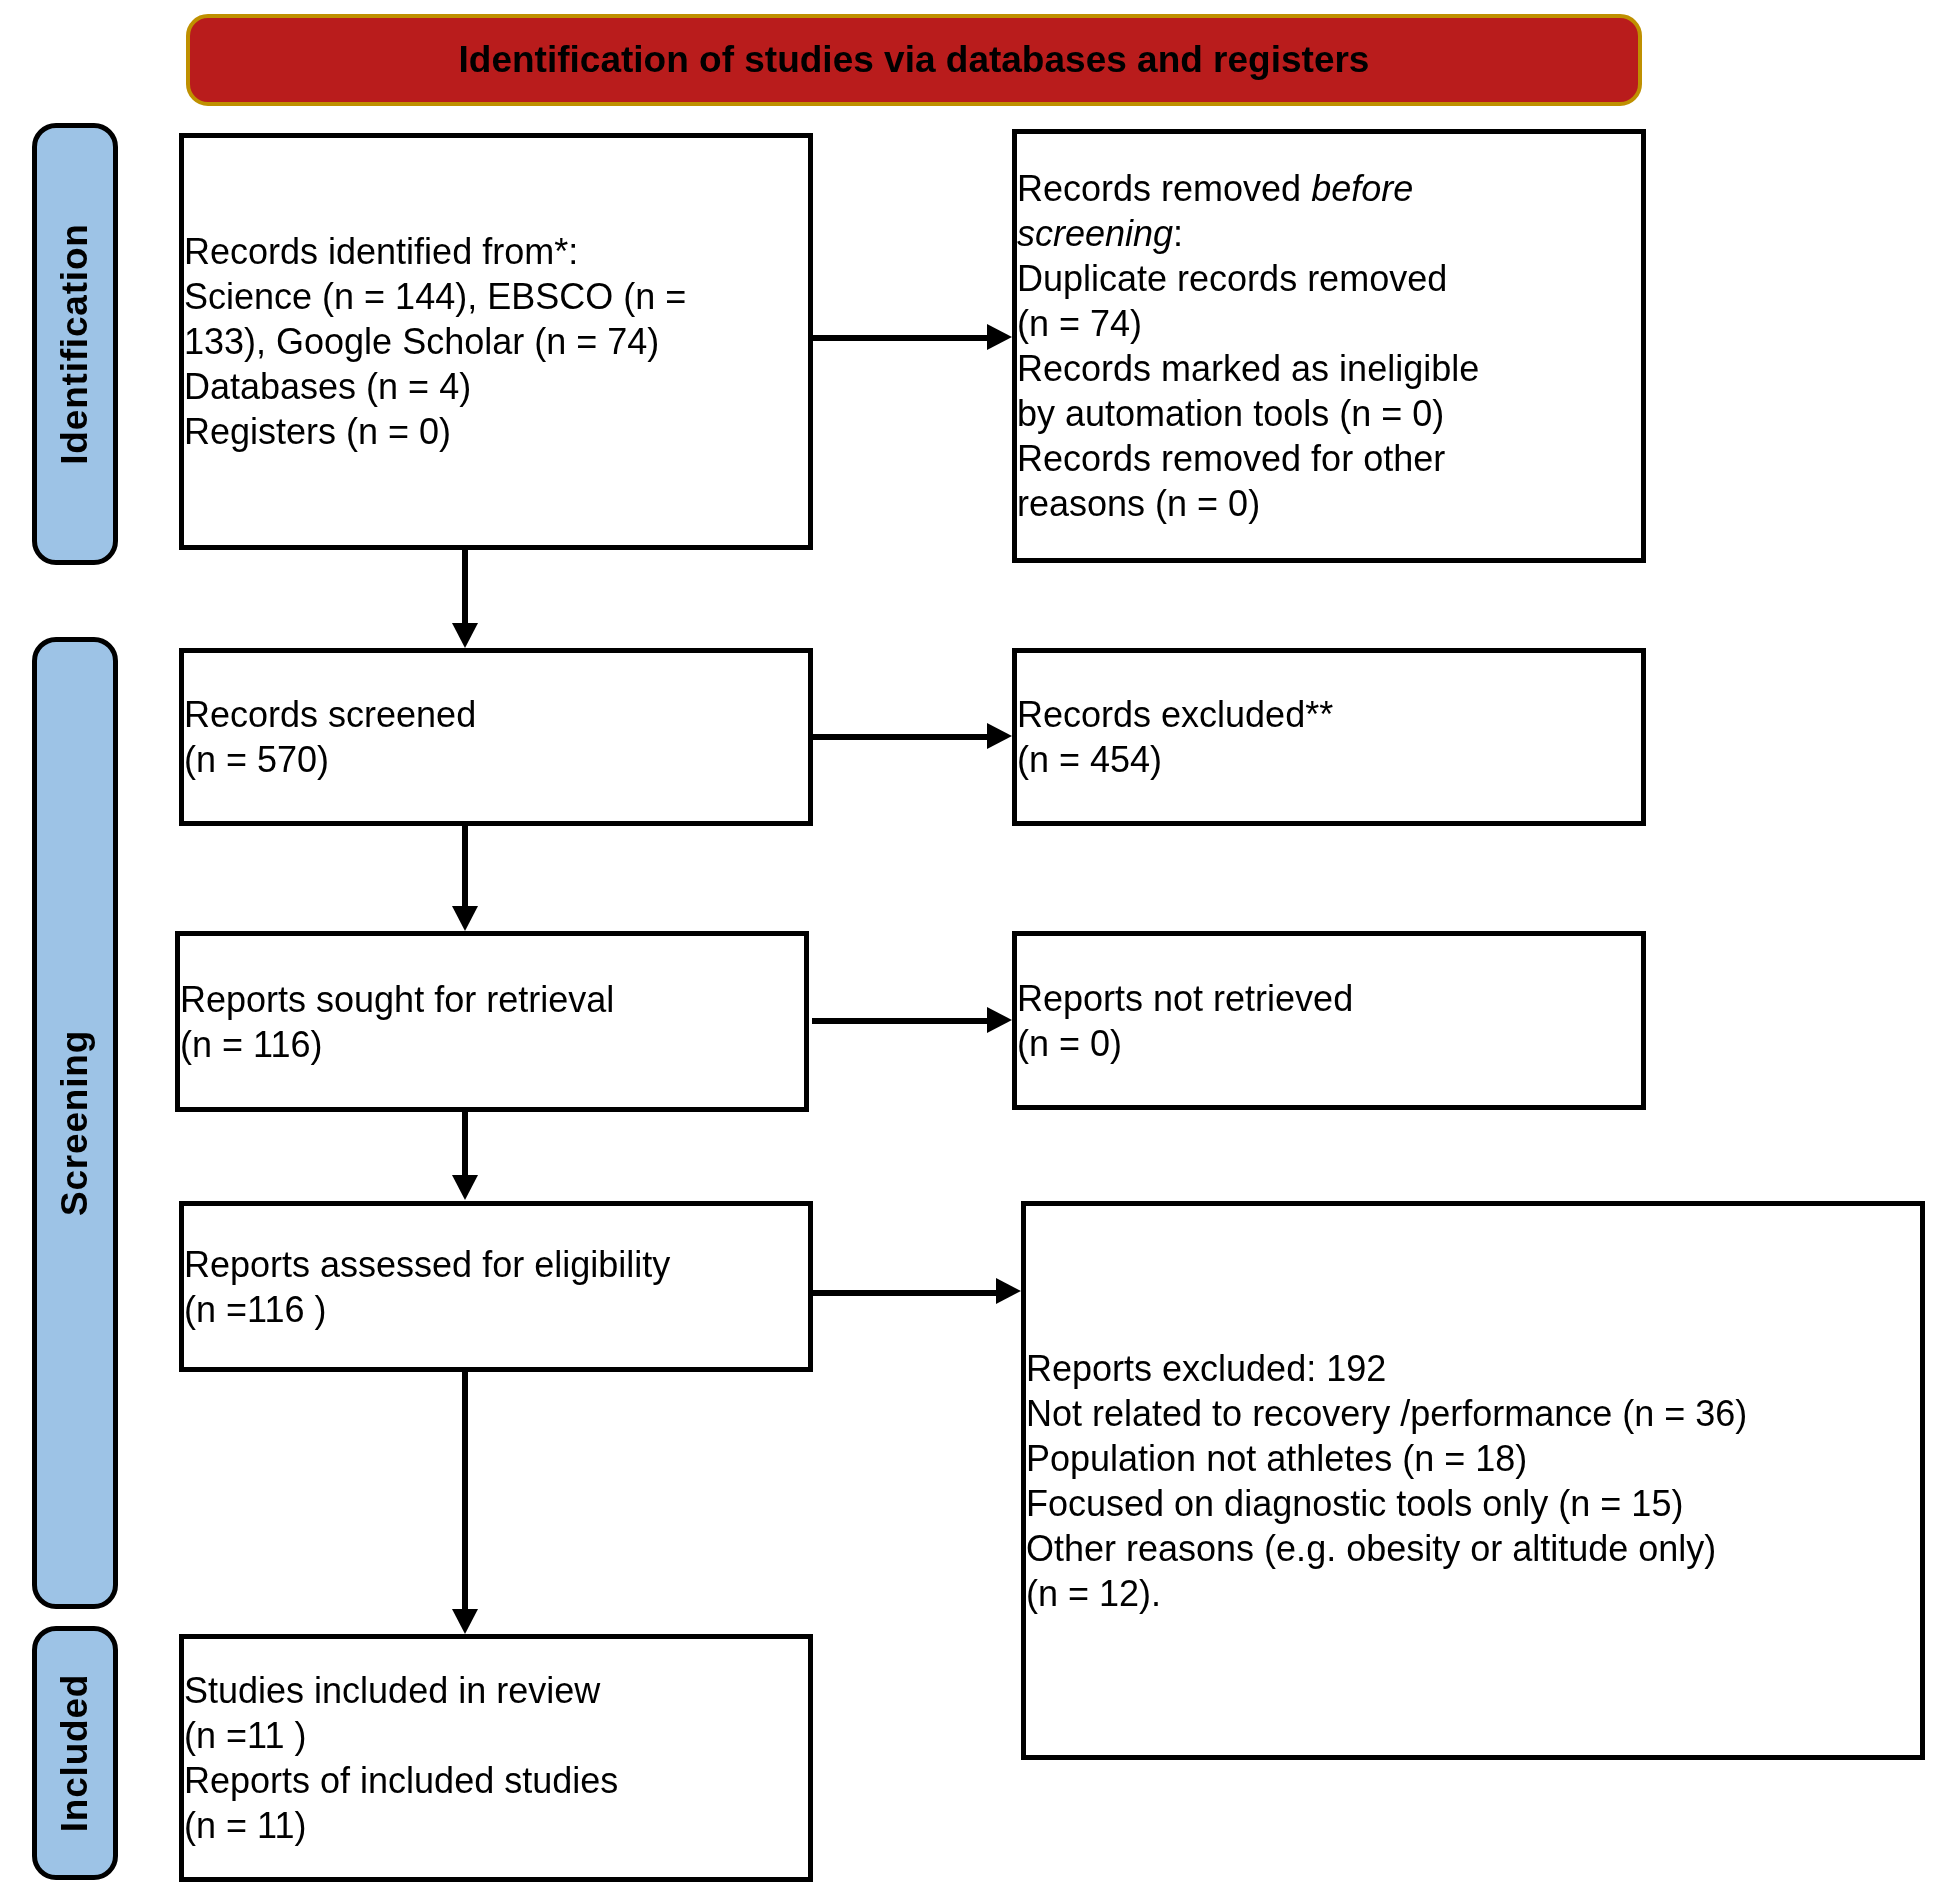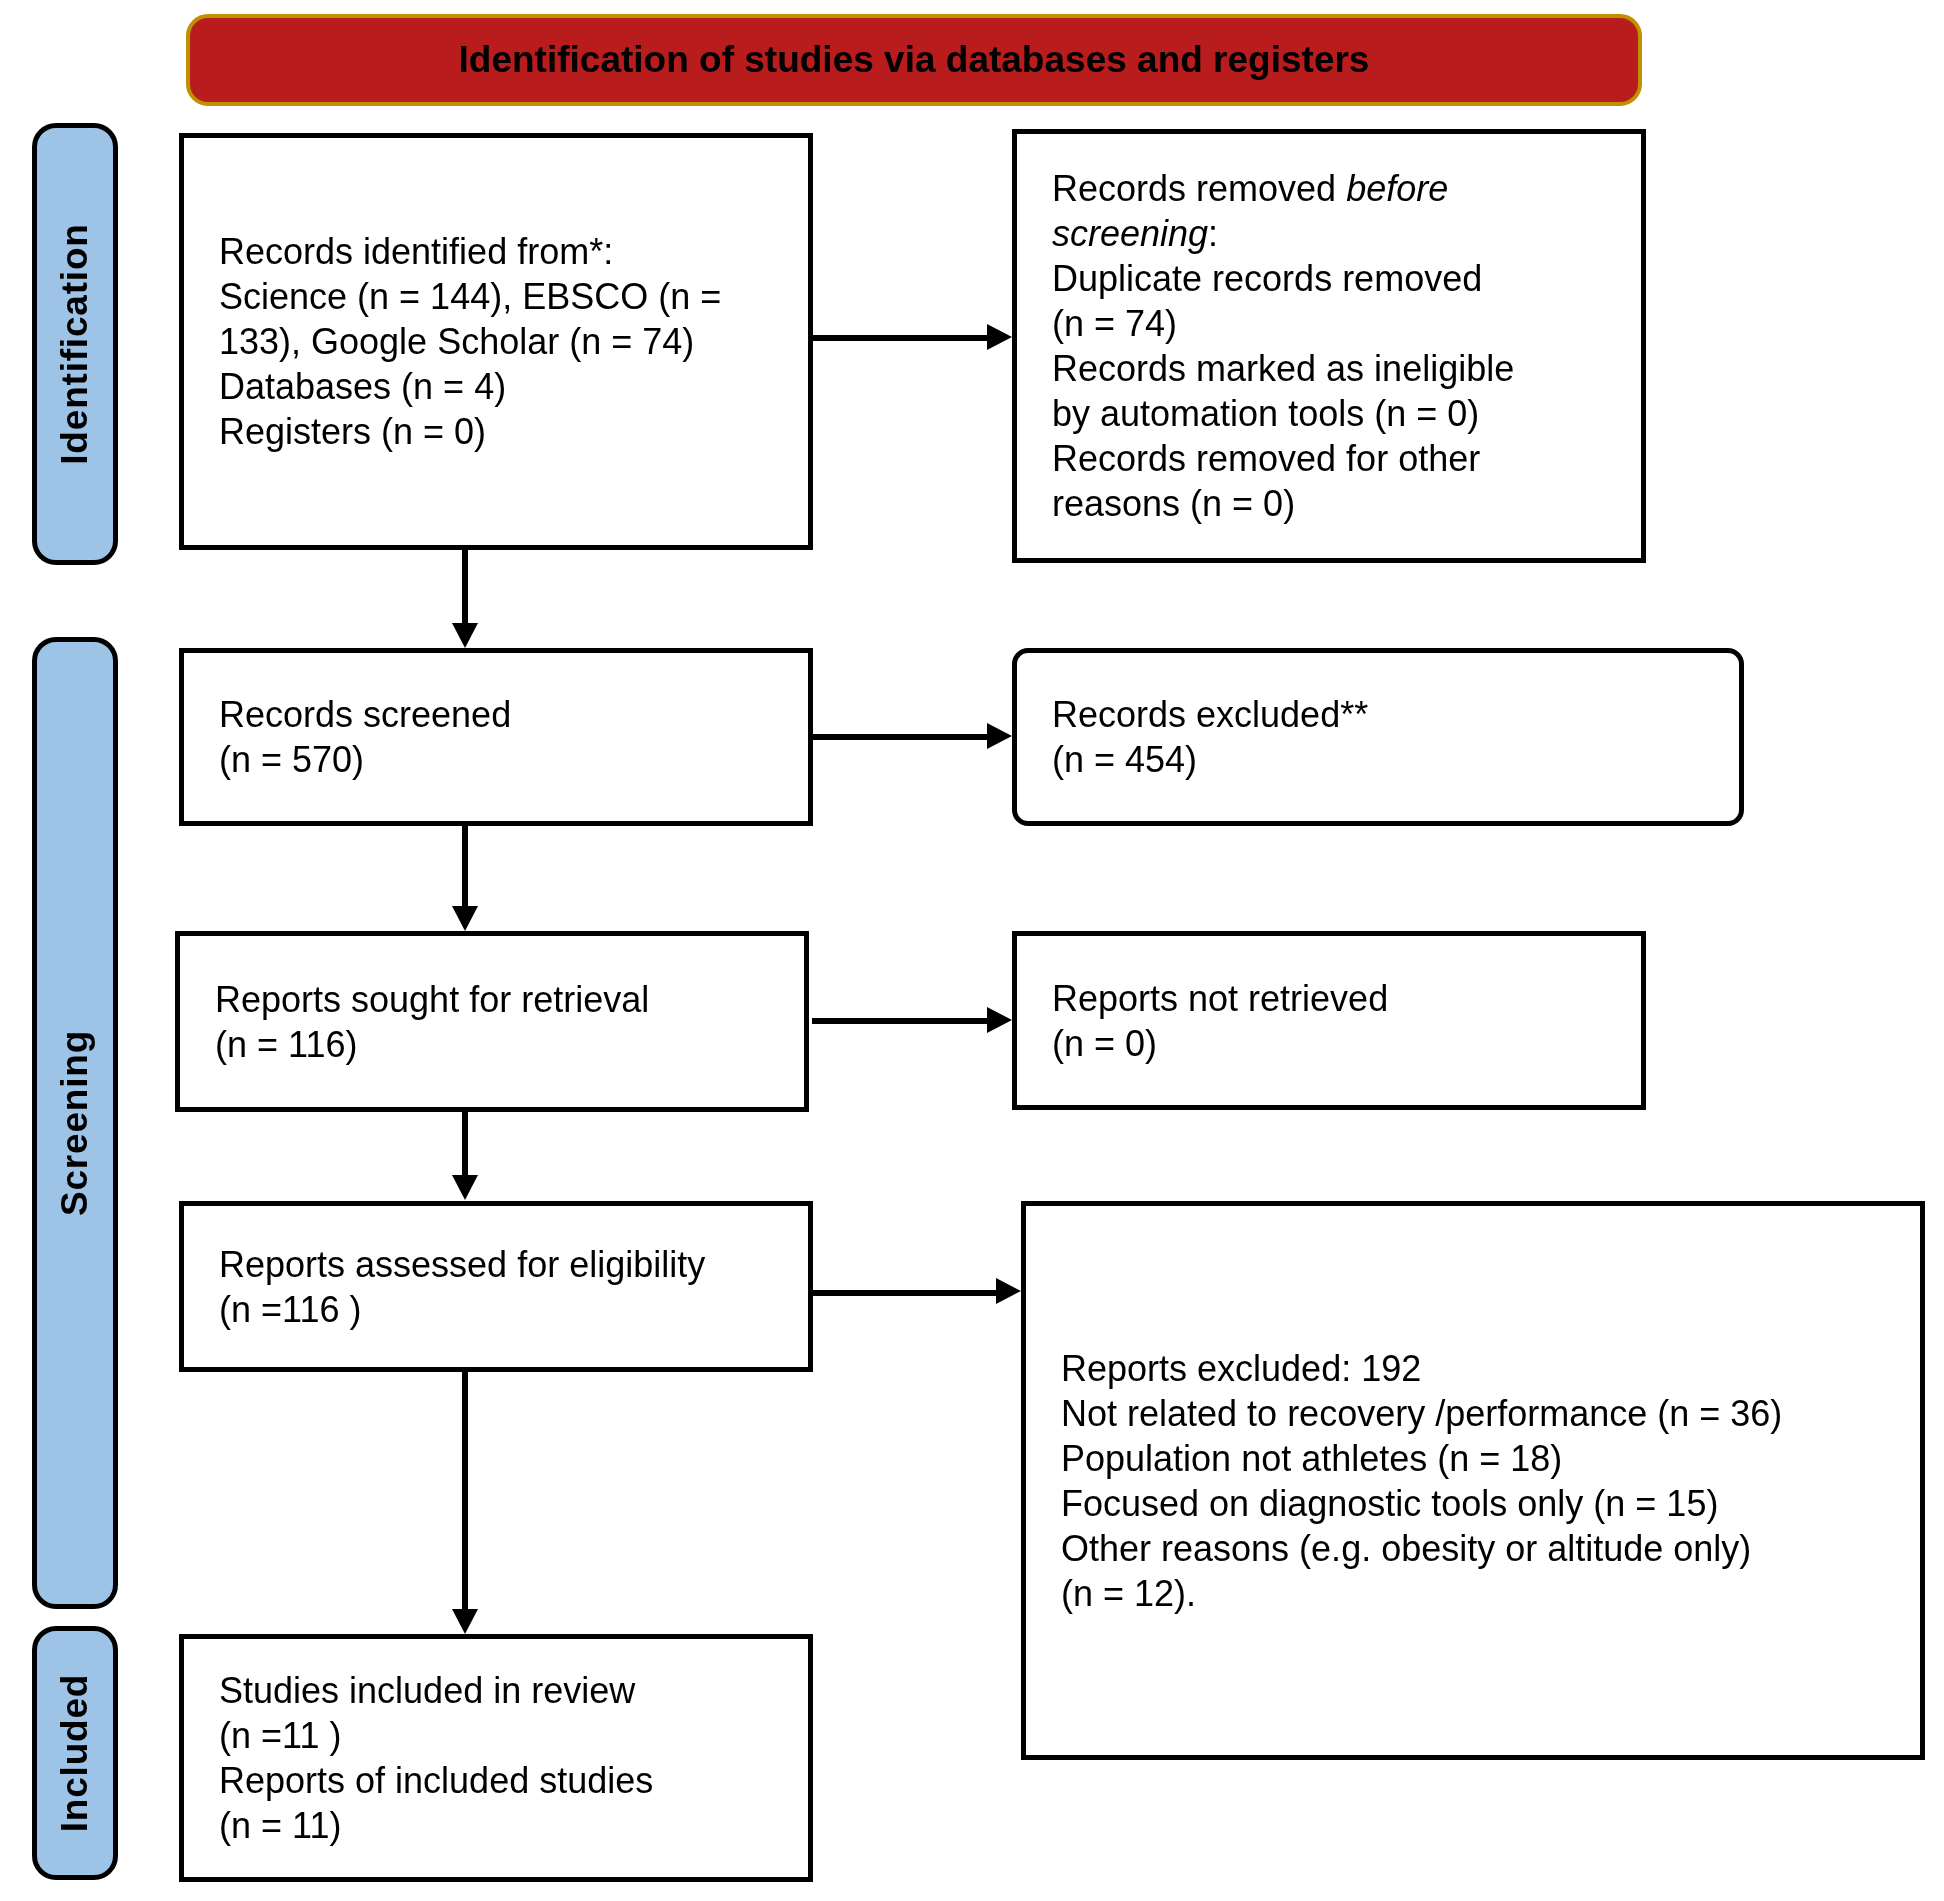--- a/index.html
+++ b/index.html
@@ -20,21 +20,21 @@
   }
   .stage span{
     transform:rotate(-90deg);white-space:nowrap;
     font-weight:bold;font-size:37px;letter-spacing:0.8px;
   }
   .box{
     position:absolute;background:#fff;border:5.6px solid #000;
     box-sizing:border-box;display:flex;flex-direction:column;justify-content:center;
     font-size:36px;line-height:45px;
   }
-  .box .line{padding-left:35px;white-space:nowrap;}
+  .box .line{white-space:nowrap;}
   .box .line.indent{}
   .hline{position:absolute;height:5.6px;background:#000;}
   .vline{position:absolute;width:5.6px;background:#000;}
   .head-right{
     position:absolute;width:0;height:0;
     border-top:13.5px solid transparent;border-bottom:13.5px solid transparent;
     border-left:25.4px solid #000;
   }
   .head-down{
     position:absolute;width:0;height:0;
@@ -94,21 +94,21 @@
   <div class="line"><span>Records removed </span><span class="it">before</span></div>
   <div class="line"><span class="it">screening</span><span>:</span></div>
   <div class="line indent">Duplicate records removed</div>
   <div class="line indent">(n = 74)</div>
   <div class="line indent">Records marked as ineligible</div>
   <div class="line indent">by automation tools (n = 0)</div>
   <div class="line indent">Records removed for other</div>
   <div class="line indent">reasons (n = 0)</div>
 </div>
 
-<div class="box" style="left:1012px;top:648px;width:732px;height:178px;border-radius:16px;">
+<div class="box" style="left:1012px;top:648px;width:634px;height:178px;">
   <div class="line">Records excluded**</div>
   <div class="line">(n = 454)</div>
 </div>
 
 <div class="box" style="left:1012px;top:931px;width:634px;height:179px;">
   <div class="line">Reports not retrieved</div>
   <div class="line">(n = 0)</div>
 </div>
 
 <div class="box" style="left:1021px;top:1201px;width:904px;height:559px;">

